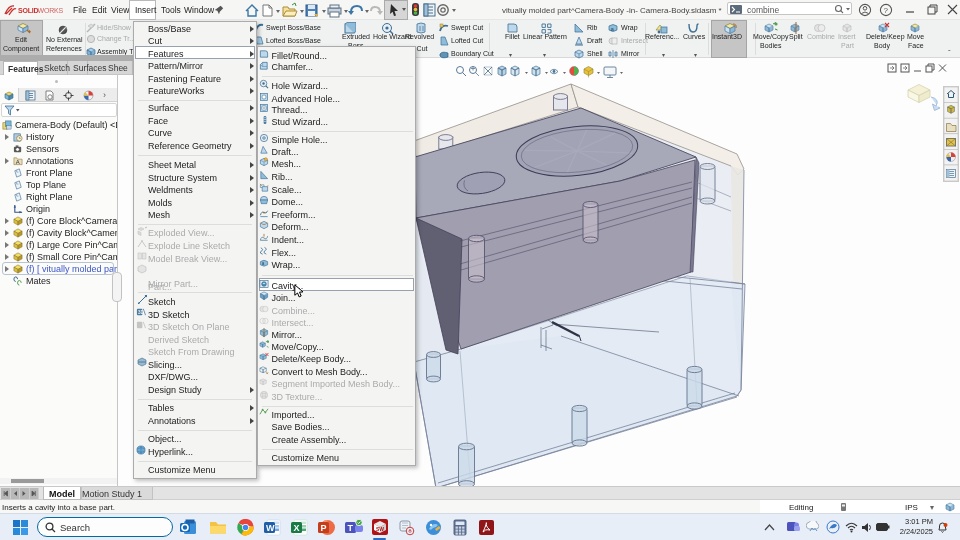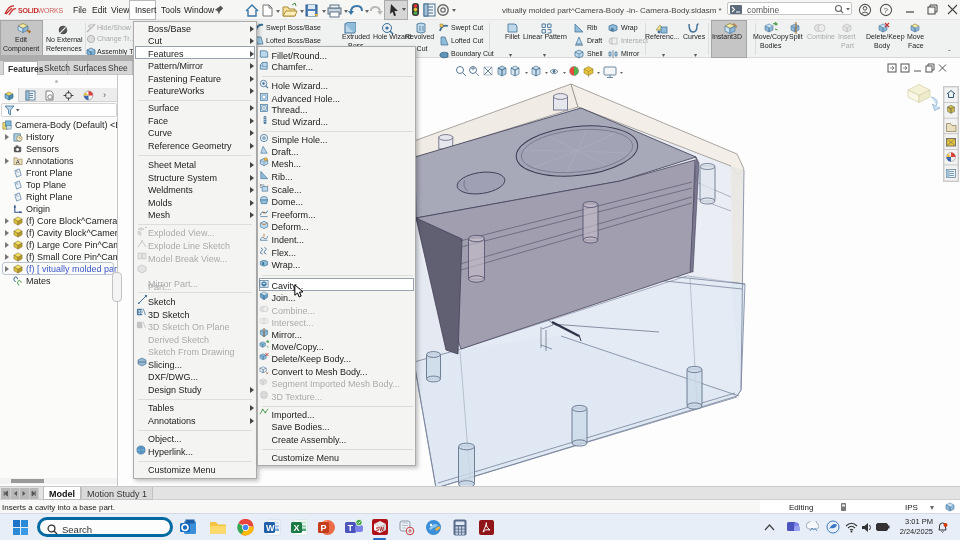--- a/index.html
+++ b/index.html
@@ -677,21 +677,21 @@
       <rect x="0" y="0" width="9" height="11" fill="#b8b8b8"></rect>
         <rect x="9.5" y="0" width="9" height="11" fill="#b8b8b8"></rect>
         <rect x="19" y="0" width="9" height="11" fill="#b8b8b8"></rect>
         <rect x="28.5" y="0" width="9" height="11" fill="#b8b8b8"></rect>
       <path d="M6.5 3 l-3 2.5 l3 2.5 Z M3.2 3 v5" fill="#555" stroke="#555" stroke-width=".8"></path>
       <path d="M16 3 l-3 2.5 l3 2.5 Z" fill="#555"></path>
       <path d="M21.5 3 l3 2.5 l-3 2.5 Z" fill="#555"></path>
       <path d="M31 3 l3 2.5 l-3 2.5 Z M34.3 3 v5" fill="#555" stroke="#555" stroke-width=".8"></path>
     </svg>
     <div class="abs" style="left:43px;top:0;width:38px;height:13px;background:#fff;border:1px solid #bbb;border-top:none;font-size:9px;font-weight:bold;color:#111;text-align:center;padding-top:2px">Model</div>
-    <div class="abs" style="left:81px;top:0;width:72px;height:13px;background:#dadada;border:1px solid #c2c2c2;border-top:none;font-size:9px;color:#333;text-align:center;padding-top:2px">Motion Study 1</div>
+    <div class="abs" style="left:81px;top:0;width:72px;height:13px;background:#dadada;border:1px solid #c2c2c2;border-top:none;font-size:9px;color:#333;padding-top:2px">Motion Study 1</div>
   </div>
   <div id="statusbar" class="abs">
     <span class="abs" style="left:2px;top:3px">Inserts a cavity into a base part.</span>
     <span class="abs" style="left:789px;top:3px">Editing Part</span>
     <svg class="abs" style="left:840px;top:2px" width="8" height="10" viewBox="0 0 8 10">
         <rect x="1" y="1" width="5" height="8" rx="1" fill="#777"></rect>
         <rect x="2" y="2.5" width="3" height="2" fill="#eee"></rect>
       </svg>
     <span class="abs" style="left:905px;top:3px">IPS</span>
     <span class="abs" style="left:930px;top:3px;color:#666">▾</span>
@@ -700,21 +700,21 @@
         <path d="M1 3 v4 l4 2 v-4Z M9 3 v4 l-4 2 v-4" fill="#8fb8d8" stroke="#4a7aa0" stroke-width=".6"></path>
       </svg>
   </div>
   <div id="taskbar" class="abs">
     <svg class="abs" style="left:13px;top:6px" width="15" height="15" viewBox="0 0 15 15">
         <rect x="0" y="0" width="7" height="7" fill="#1b74c8"></rect>
         <rect x="8" y="0" width="7" height="7" fill="#2a8ad8"></rect>
         <rect x="0" y="8" width="7" height="7" fill="#2a8ad8"></rect>
         <rect x="8" y="8" width="7" height="7" fill="#3a9ae8"></rect>
       </svg>
-    <div class="abs" style="left:37px;top:3px;width:136px;height:20px;background:#fdfdfd;border:3px solid #0369a1;border-radius:10px">
+    <div class="abs" style="left:37px;top:3px;width:136px;height:20px;background:#fdfdfd;border:1px solid #0369a1;border-radius:10px">
       <svg class="abs" style="left:7px;top:4px" width="11" height="11" viewBox="0 0 11 11">
           <circle cx="4.5" cy="4.5" r="3.4" stroke="#333" fill="none" stroke-width="1.3"></circle>
           <path d="M7 7 L10 10" stroke="#333" stroke-width="1.3"></path>
         </svg>
       <span class="abs" style="left:22px;top:4px;font-size:9.5px;color:#333">Search</span>
     </div>
 
     <svg class="abs" style="left:180px;top:5px" width="17" height="17" viewBox="0 0 17 17">
         <rect x="4" y="2" width="12" height="13" rx="1.5" fill="#3a8fd8"></rect>
         <rect x="5.5" y="0.5" width="9" height="4" fill="#1f5fa8"></rect>

